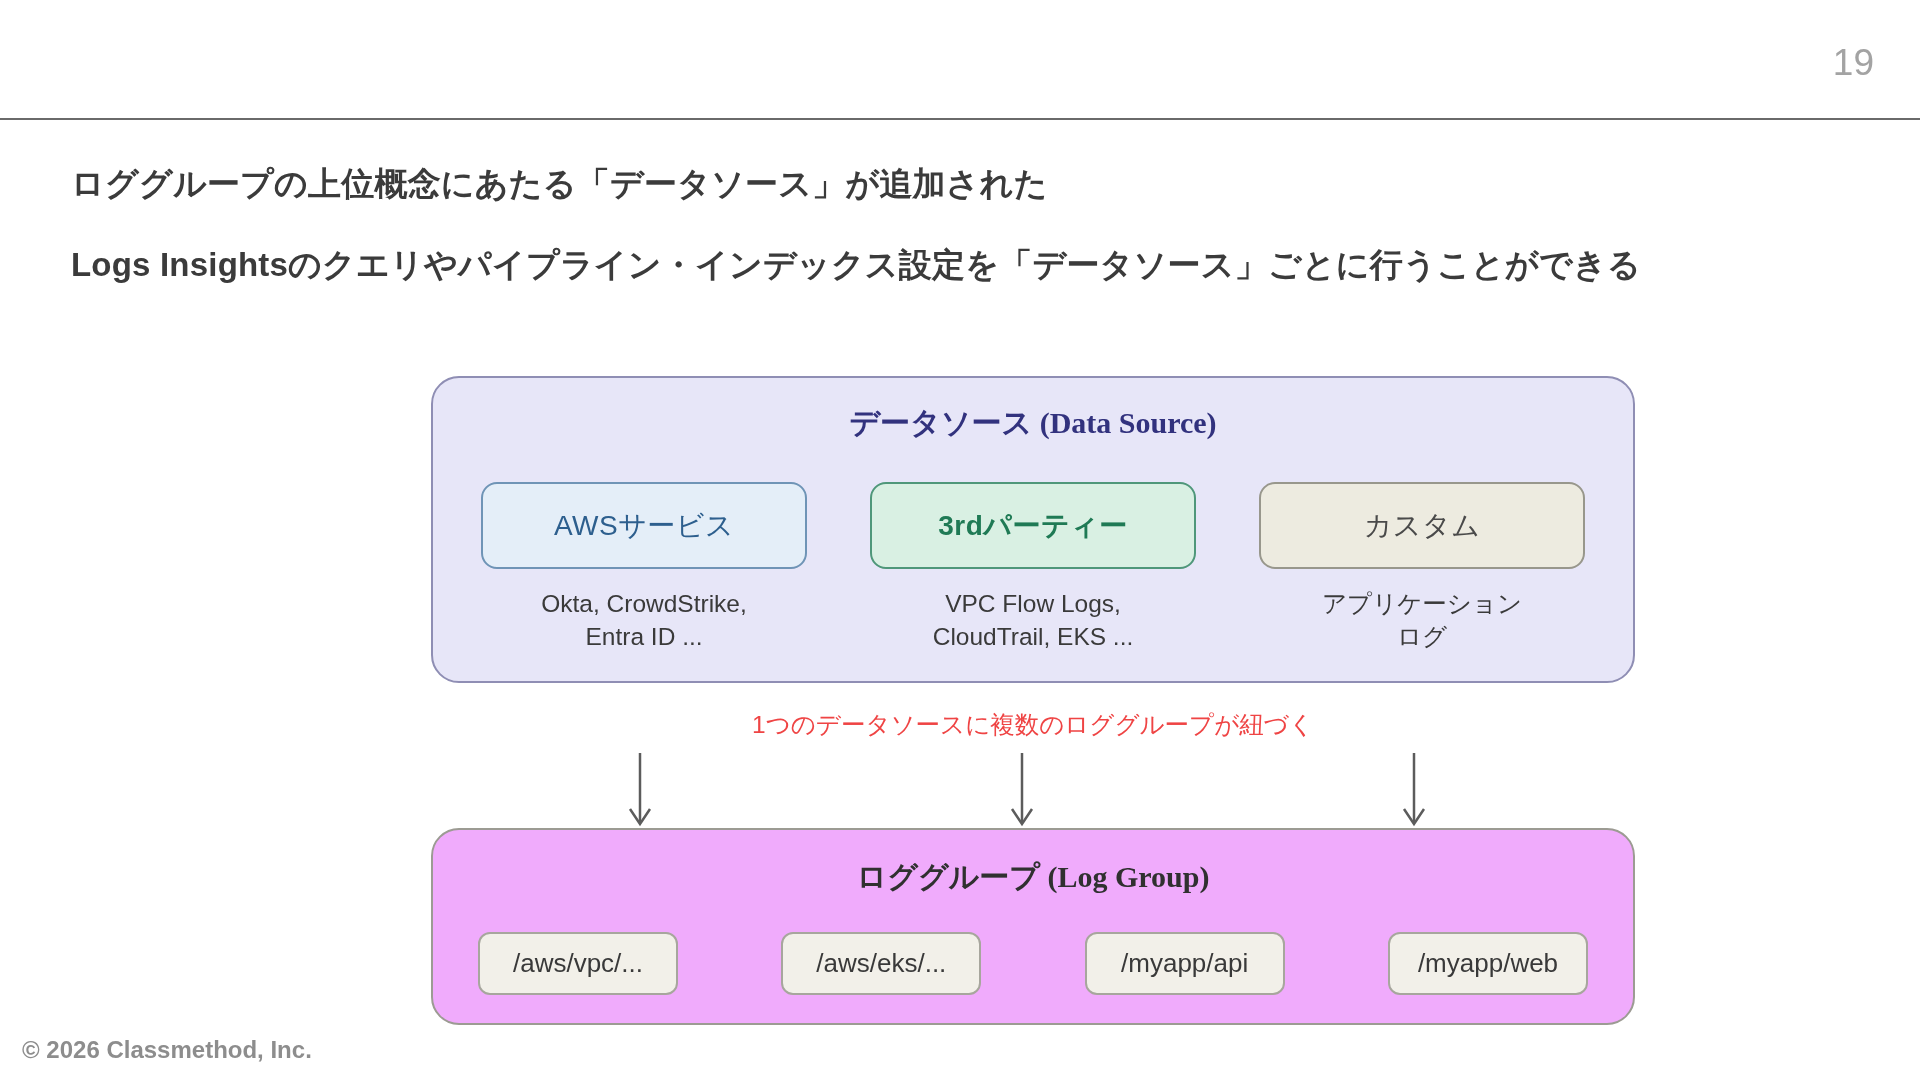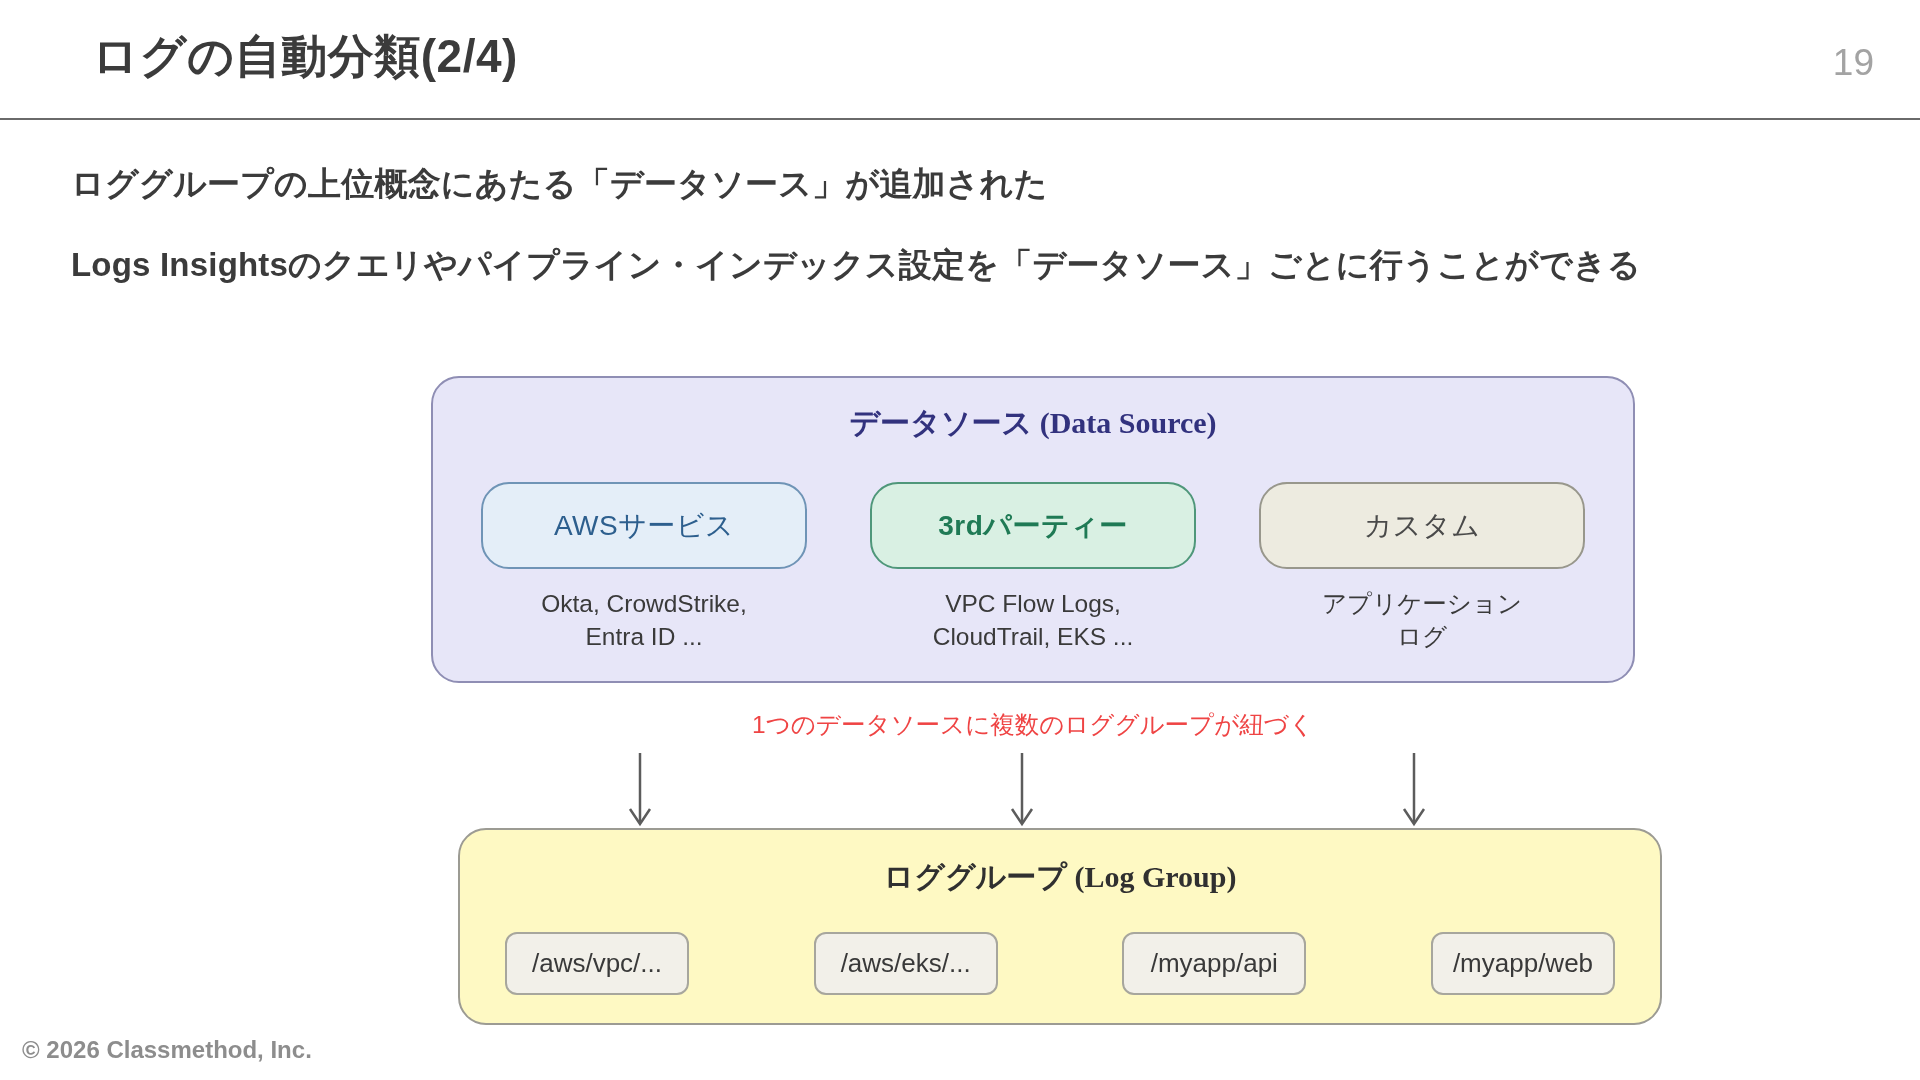--- a/index.html
+++ b/index.html
@@ -75,21 +75,21 @@
 
   .cards-row {
     display: flex;
     justify-content: space-between;
     padding: 0 48px;
     margin-top: 38px;
   }
   .category-card {
     width: 326px;
     height: 87px;
-    border-radius: 28px;
+    border-radius: 16px;
     border: 2px solid;
     display: flex;
     align-items: center;
     justify-content: center;
     font-size: 28px;
     letter-spacing: 0.5px;
     text-align: center;
   }
   .descs-row {
     display: flex;
@@ -127,21 +127,21 @@
   .arrow-3 { left: 1400px; }
 
   
   .chips-row {
     display: flex;
     justify-content: space-between;
     padding: 0 45px;
     margin-top: 34px;
   }
   .log-chip {
-    width: 184px;
+    width: 200px;
     height: 63px;
     border-radius: 12px;
     border: 2px solid #a7a69d;
     background: #f2f0e9;
     display: flex;
     align-items: center;
     justify-content: center;
     font-size: 26px;
     color: #393939;
   }
@@ -154,21 +154,20 @@
     font-size: 24px;
     color: #8d8d8d;
     font-weight: bold;
   }
 </style>
 </head>
 <body>
 
 <div id="slide">
 
-  <div class="page-title">ログの自動分類(2/4)</div>
   <div class="page-number">19</div>
   <div class="header-rule"></div>
 
   <div class="lead lead-1">ロググループの上位概念にあたる「データソース」が追加された</div>
   <div class="lead lead-2">Logs Insightsのクエリやパイプライン・インデックス設定を「データソース」ごとに行うことができる</div>
 
   <div class="panel ds-panel" style="background-color: rgb(231, 230, 248); border-color: rgb(143, 142, 180);">
     <div class="panel-title" style="color: rgb(50, 50, 126);">データソース (Data Source)</div>
     <div class="cards-row">
       <div class="category-card" style="background-color: rgb(228, 238, 248); border-color: rgb(111, 148, 182); color: rgb(45, 95, 142);">AWSサービス</div>
@@ -193,21 +192,21 @@
   </svg>
   <svg class="down-arrow arrow-2" viewBox="0 0 28 76">
     <line x1="14" y1="0" x2="14" y2="70" stroke="#5c5c5c" stroke-width="2.5"></line>
     <polyline points="4,56 14,71 24,56" fill="none" stroke="#5c5c5c" stroke-width="2.5"></polyline>
   </svg>
   <svg class="down-arrow arrow-3" viewBox="0 0 28 76">
     <line x1="14" y1="0" x2="14" y2="70" stroke="#5c5c5c" stroke-width="2.5"></line>
     <polyline points="4,56 14,71 24,56" fill="none" stroke="#5c5c5c" stroke-width="2.5"></polyline>
   </svg>
 
-  <div class="panel lg-panel" style="background-color: #fef9c3; border-color: rgb(156, 155, 147); margin-left: 27px;">
+  <div class="panel lg-panel" style="background-color: #f0abfc; border-color: rgb(156, 155, 147);">
     <div class="panel-title">ロググループ (Log Group)</div>
     <div class="chips-row">
       <div class="log-chip">/aws/vpc/...</div>
       <div class="log-chip">/aws/eks/...</div>
       <div class="log-chip">/myapp/api</div>
       <div class="log-chip">/myapp/web</div>
     </div>
   </div>
 
   <div class="footer-copyright">© 2026 Classmethod, Inc.</div>

